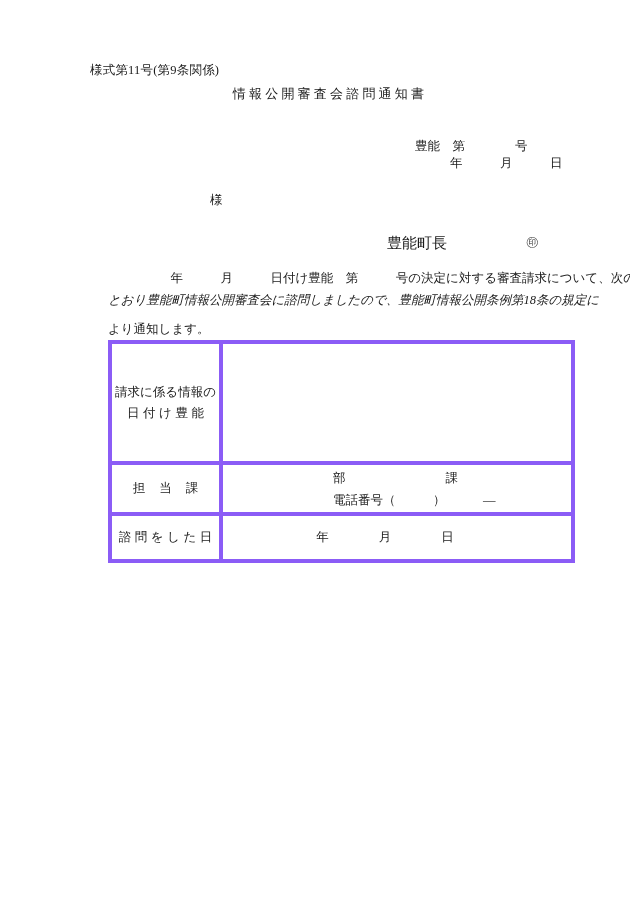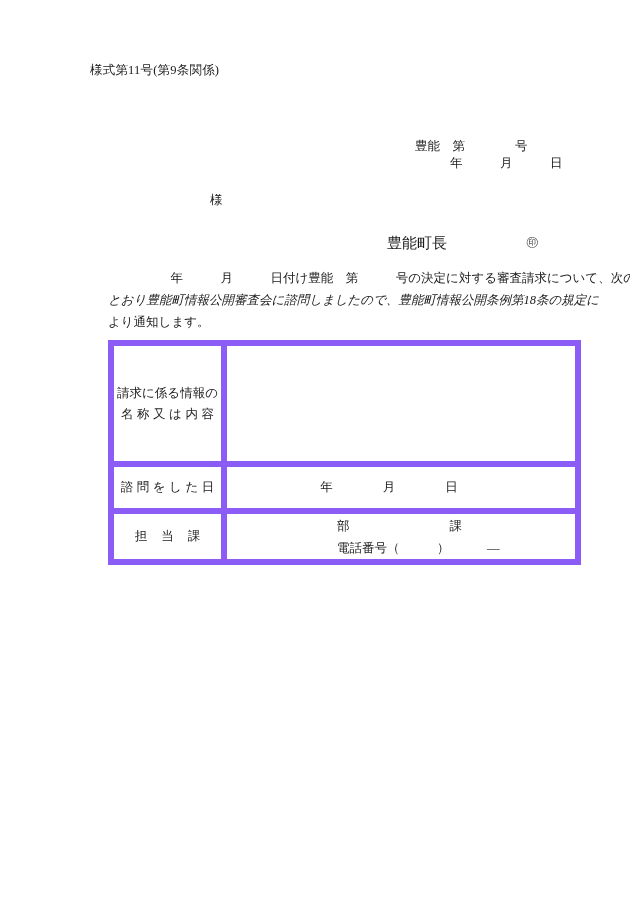--- a/index.html
+++ b/index.html
@@ -84,32 +84,32 @@
   
   #body-text {
     left: 108px;
     top: 267px;
     width: 456px;
     font-size: 12.5px;
     line-height: 22px;
   }
   #body-text .l1 { display: block; white-space: pre; }
   #body-text .l2 { display: block; white-space: pre; font-style: italic; }
-  #body-text .l3 { display: block; white-space: pre; }
+  #body-text .l3 { display: block; white-space: pre; margin-top: 7px; }
 
   
   #form-table {
     left: 108px;
     top: 340px;
     width: 455px;
     border-collapse: collapse;
     table-layout: fixed;
   }
   #form-table td {
-    border: 6px solid #8b5cf6;
+    border: 4px solid #8b5cf6;
     padding: 0;
     font-size: 12.5px;
     vertical-align: middle;
   }
   td.label-cell {
     width: 107px;
     text-align: center;
     color: #222;
   }
   td.value-cell {
@@ -130,20 +130,23 @@
   }
   .val-dept span { display: block; white-space: pre; }
 </style>
 </head>
 <body>
 
 <div id="page" class="abs">
 
   <div id="form-number" class="abs">様式第11号(第9条関係)</div>
 
+  <div id="doc-title" class="abs">
+    <span class="t">情報公開審査会諮問通知書</span>
+  </div>
 
   <div id="doc-number" class="abs">豊能　第　　　　号</div>
 
   <div id="doc-date" class="abs">年　　　月　　　日</div>
 
   <div id="addressee" class="abs">様</div>
 
   <div id="issuer-name" class="abs">豊能町長</div>
 
   <div id="issuer-seal" class="abs">㊞</div>
@@ -152,41 +155,41 @@
     <span class="l1">　　　　　年　　　月　　　日付け豊能　第　　　号の決定に対する審査請求について、次の</span>
     <span class="l2">とおり豊能町情報公開審査会に諮問しましたので、豊能町情報公開条例第18条の規定に</span>
     <span class="l3">より通知します。</span>
   </div>
 
   <table id="form-table" class="abs">
     <tbody>
       <tr style="height:121px;">
         <td class="label-cell">
           <span class="lbl-line">請求に係る情報の</span>
-          <span class="lbl-line spaced">名称又は内容</span>
+          <span class="lbl-line spaced">日付け豊能</span>
         </td>
         <td class="value-cell">
           <span></span>
-        </td>
-      </tr>
-      <tr style="height:47px;">
-        <td class="label-cell">
-          <span class="lbl-line spaced">諮問をした日</span>
-        </td>
-        <td class="value-cell">
-          <span class="val-date">年　　　　月　　　　日</span>
         </td>
       </tr>
       <tr style="height:51px;">
         <td class="label-cell">
           <span class="lbl-line" style="letter-spacing:14px;padding-left:14px;">担当課</span>
         </td>
         <td class="value-cell">
           <div class="val-dept">
             <span>部　　　　　　　　課</span>
             <span>電話番号（　　　）　　　―</span>
           </div>
         </td>
       </tr>
+      <tr style="height:47px;">
+        <td class="label-cell">
+          <span class="lbl-line spaced">諮問をした日</span>
+        </td>
+        <td class="value-cell">
+          <span class="val-date">年　　　　月　　　　日</span>
+        </td>
+      </tr>
     </tbody>
   </table>
 
 </div>
 
 </body></html>

